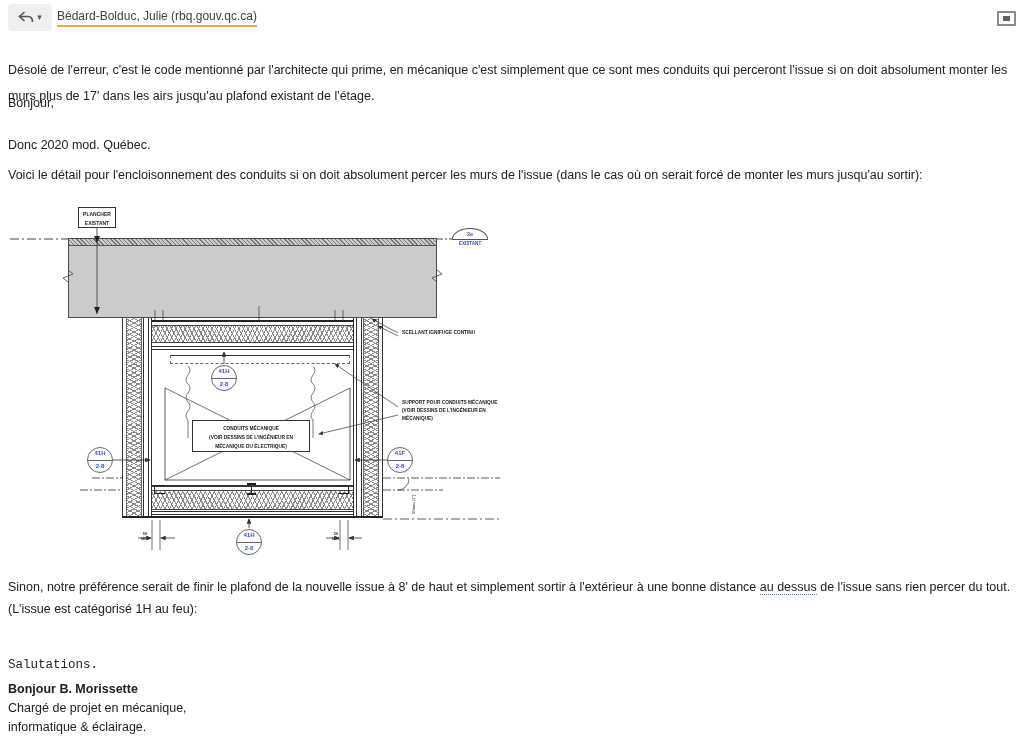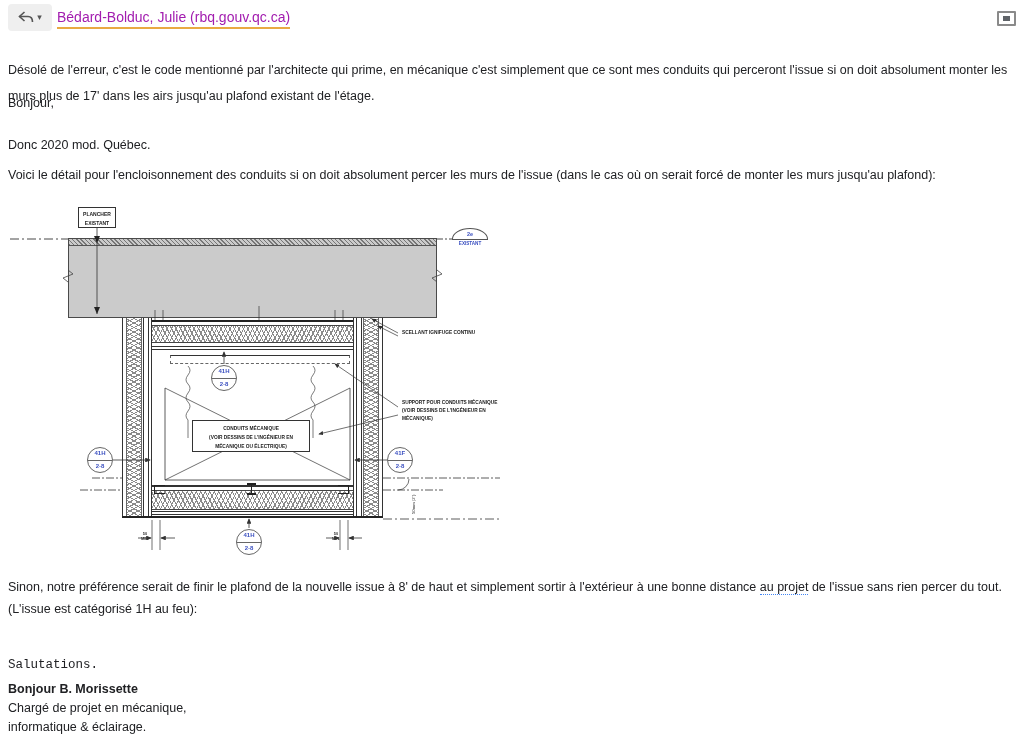--- a/index.html
+++ b/index.html
@@ -12,21 +12,21 @@
   
   .hdr{position:absolute;left:0;top:0;width:1020px;height:38px;}
   .reply-chip{
     position:absolute;left:8px;top:4px;width:44px;height:27px;
     background:#efefef;border-radius:4px;display:flex;align-items:center;
     justify-content:center;gap:3px;cursor:pointer;
   }
   .reply-chip svg{display:block;}
   .caret{font-size:9px;color:#555;line-height:1;}
   .recipient{
-    position:absolute;left:57px;top:9px;font-size:14px;color:#a21caf;
+    position:absolute;left:57px;top:9px;font-size:12px;color:#404040;
     border-bottom:2px solid #e9a942;padding-bottom:2px;cursor:pointer;
   }
   .popout{
     position:absolute;left:997px;top:11px;width:15px;height:11px;
     border:2px solid #8a8a8a;border-radius:1px;display:flex;
     align-items:center;justify-content:center;cursor:pointer;background:#fff;
   }
   .popout i{display:block;width:7px;height:5px;background:#5f6368;}
   
   .para{position:absolute;left:8px;width:1004px;line-height:26px;}
@@ -128,21 +128,21 @@
   </div>
   <span class="recipient">Bédard-Bolduc, Julie (rbq.gouv.qc.ca)</span>
   <span class="popout">
       <i></i>
     </span>
 </div>
 
 <div class="para" style="top:46px;margin-top:44px;">Bonjour,</div>
 <div class="para" style="top:57px;">Désolé de l'erreur, c'est le code mentionné par l'architecte qui prime, en mécanique c'est simplement que ce sont mes conduits qui perceront l'issue si on doit absolument monter les murs plus de 17' dans les airs jusqu'au plafond existant de l'étage.</div>
 <div class="para" style="top:132px;">Donc 2020 mod. Québec.</div>
-<div class="para" style="top:162px;">Voici le détail pour l'encloisonnement des conduits si on doit absolument percer les murs de l'issue (dans le cas où on serait forcé de monter les murs jusqu'au plafond):</div>
+<div class="para" style="top:162px;">Voici le détail pour l'encloisonnement des conduits si on doit absolument percer les murs de l'issue (dans le cas où on serait forcé de monter les murs jusqu'au sortir):</div>
 
 <div class="drawing">
 
   <div class="abs slab">
       <div class="slab-hatch"></div>
     </div>
 
   <div class="abs wall wall-l">
     <div class="wall-insul"></div>
       <div class="wall-lines"></div>
@@ -265,18 +265,18 @@
     <div>50</div>
       <div>MIN.</div>
   </div>
   <div class="abs dimtxt" style="left:320px;top:333px;text-align:center;width:12px;">
     <div>50</div>
       <div>MIN.</div>
   </div>
 </div>
 
 <div class="para para4" style="top:576px;">
-  <span>Sinon, notre préférence serait de finir le plafond de la nouvelle issue à 8' de haut et simplement sortir à l'extérieur à une bonne distance </span><span class="squiggle">au projet</span><span> de l'issue sans rien percer du tout. (L'issue est catégorisé 1H au feu):</span>
+  <span>Sinon, notre préférence serait de finir le plafond de la nouvelle issue à 8' de haut et simplement sortir à l'extérieur à une bonne distance </span><span class="squiggle">au dessus</span><span> de l'issue sans rien percer du tout. (L'issue est catégorisé 1H au feu):</span>
 </div>
 <div class="para" style="top:652px;font-family:Liberation Mono, monospace;">Salutations.</div>
 <div class="para sig bold" style="top:680px;">Bonjour B. Morissette</div>
 <div class="para sig" style="top:699px;">Chargé de projet en mécanique,</div>
 <div class="para sig" style="top:718px;">informatique &amp; éclairage.</div>
 
 </body></html>

